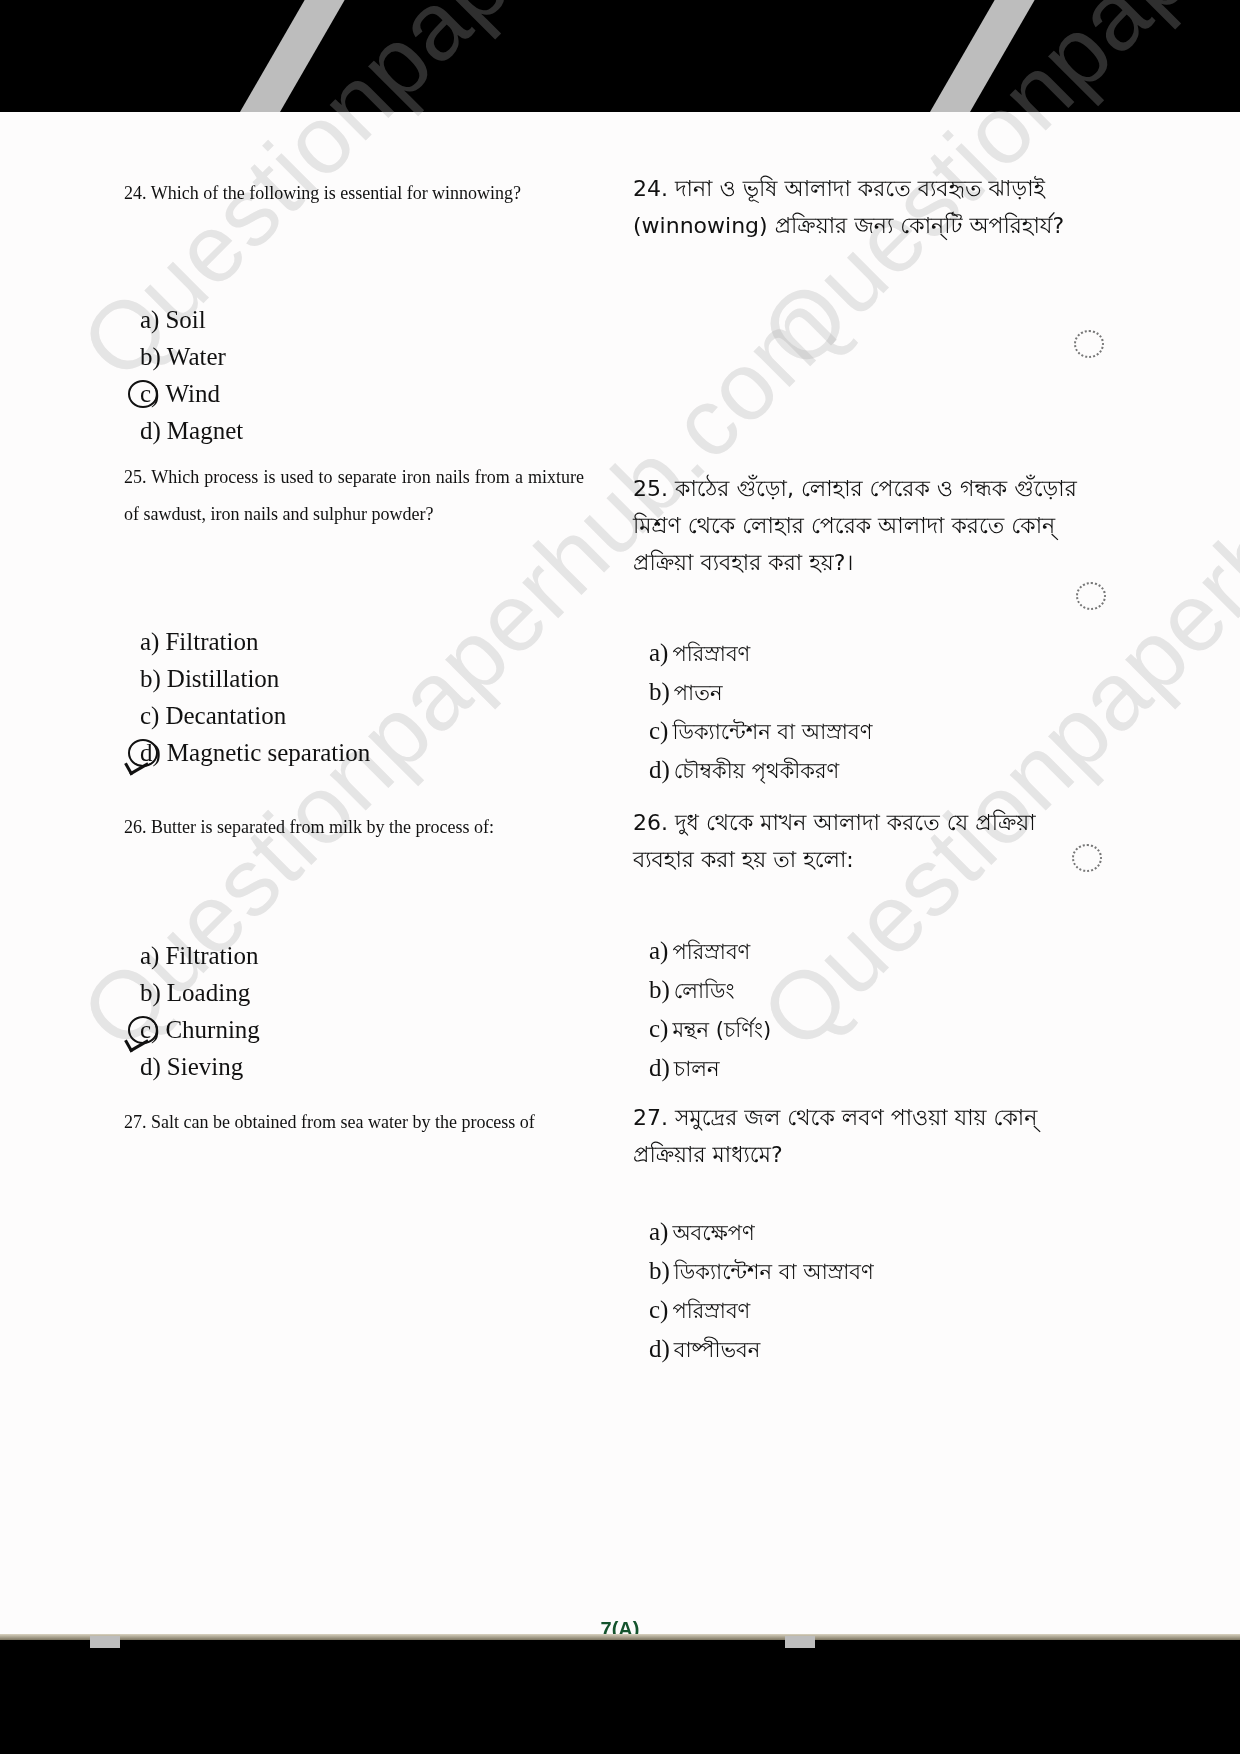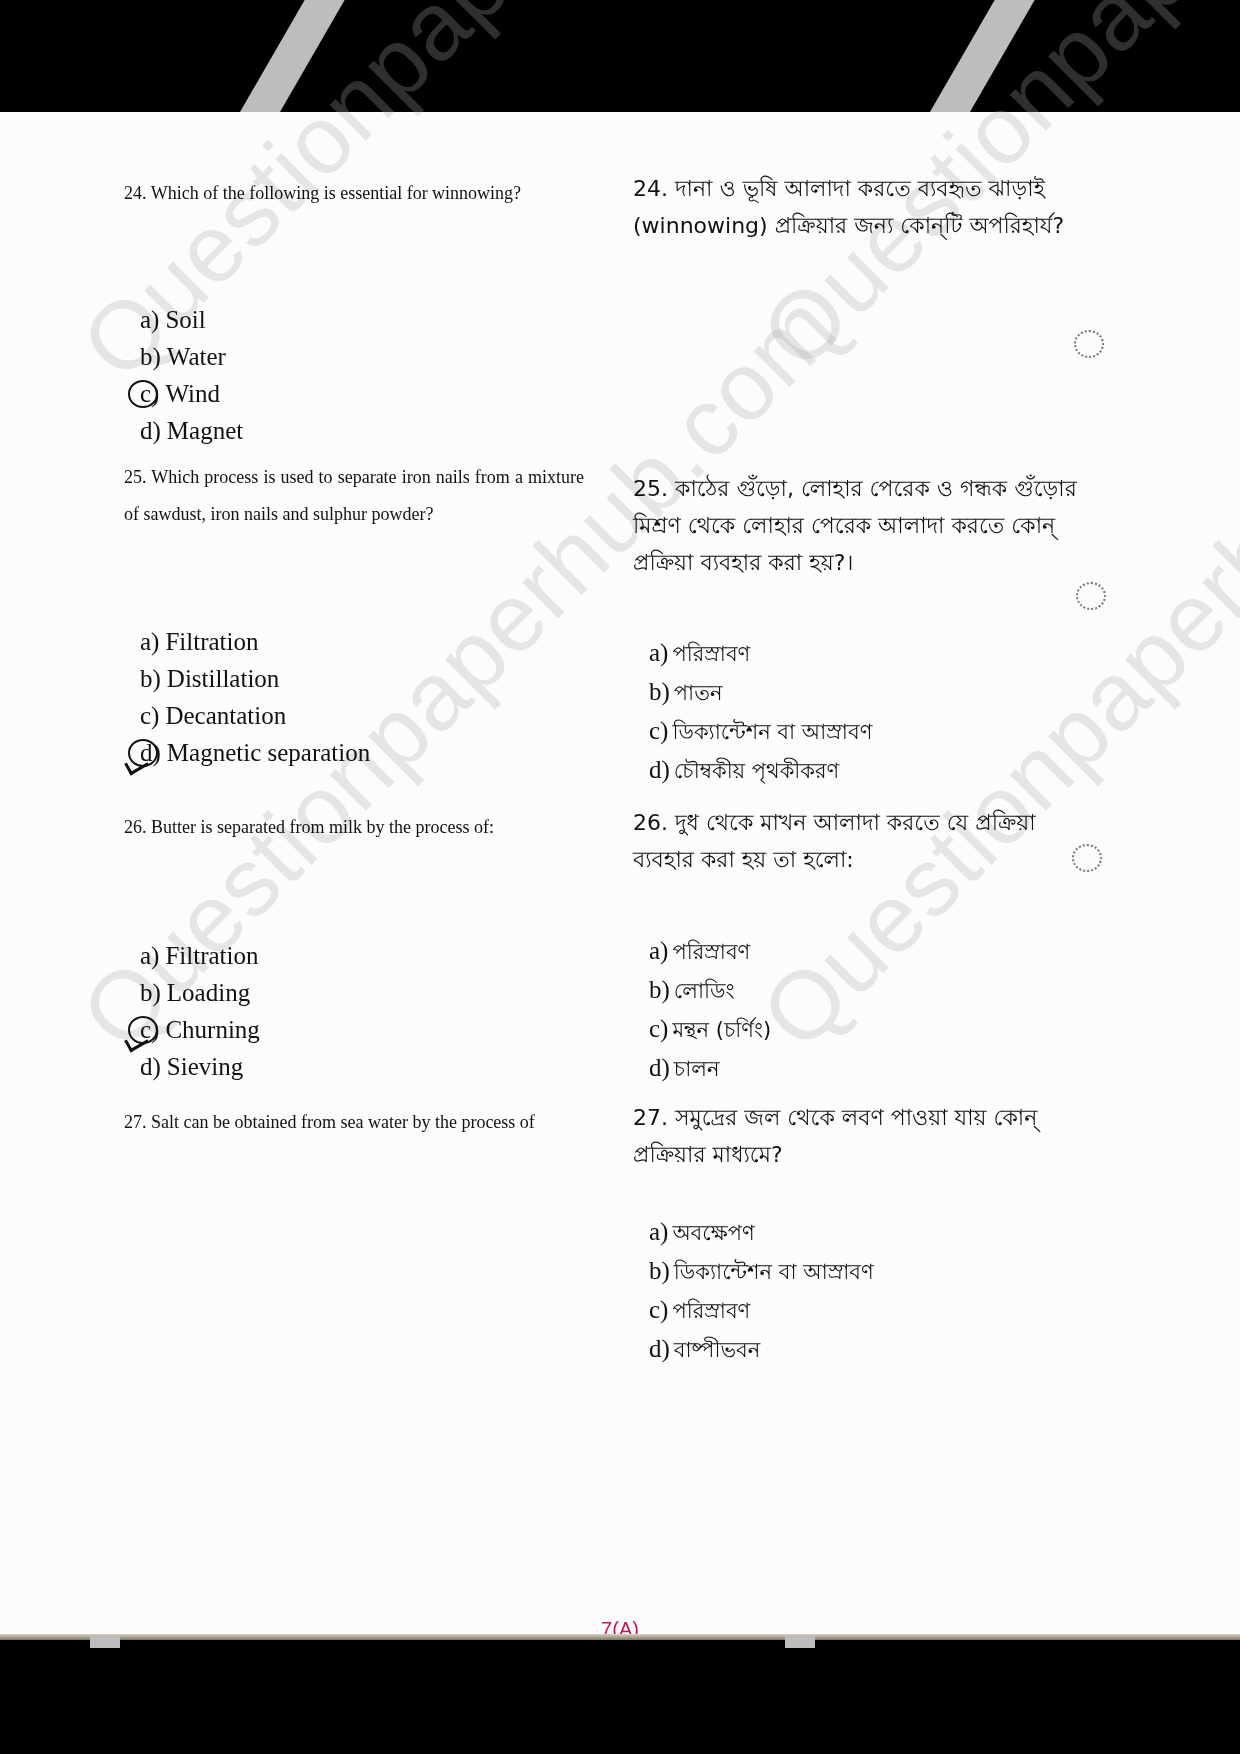--- a/index.html
+++ b/index.html
@@ -119,23 +119,23 @@
       border-left: 3px solid #111;
       border-bottom: 3px solid #111;
       transform: rotate(-30deg);
     }
     .page-number {
       position: absolute;
       left: 0; width: 1240px;
       top: 1506px;
       text-align: center;
       font-family: "Liberation Sans", "DejaVu Sans", sans-serif;
-      font-weight: normal;
+      font-weight: bold;
       font-size: 20px;
-      color: #be185d;
+      color: #14532d;
     }
     .pencil-circle {
       position: absolute;
       width: 26px; height: 24px;
       border: 2px dotted #777;
       border-radius: 50%;
     }
   </style>
 </head>
 <body>

